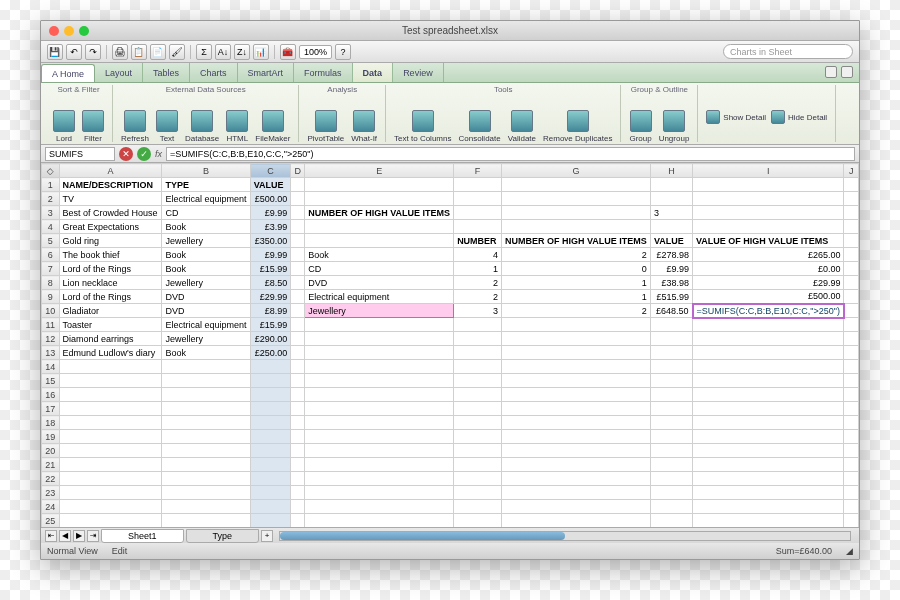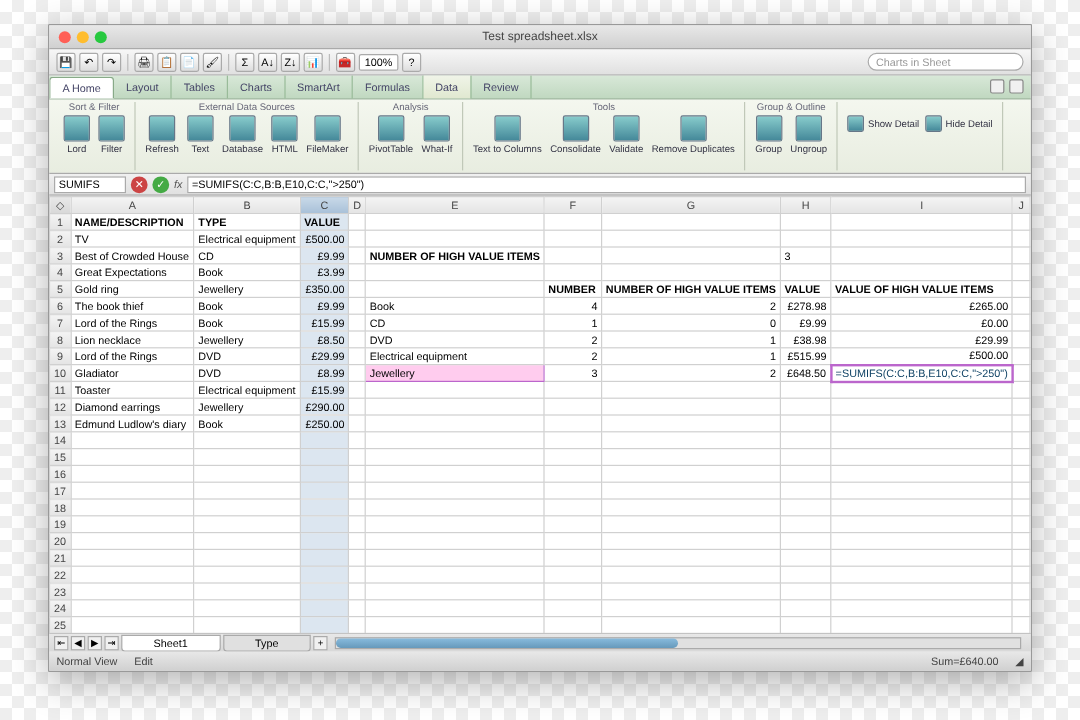--- a/index.html
+++ b/index.html
@@ -12,35 +12,35 @@
 .dr{background:#ff5f56}.dy{background:#ffbd2e}.dg{background:#27c93f}
 .title{position:absolute;left:50%;transform:translateX(-50%);color:#444;font-size:10px}
 .toolbar{height:22px;background:linear-gradient(#f7f7f7,#e0e0e0);border-bottom:1px solid #aaa;display:flex;align-items:center;padding:0 6px;gap:3px}
 .tbtn{width:16px;height:16px;background:linear-gradient(#fff,#ddd);border:1px solid #aaa;border-radius:2px;display:flex;align-items:center;justify-content:center;font-size:9px;cursor:pointer}
 .toolbar .sep{width:1px;height:14px;background:#bbb;margin:0 2px}
 .zoom{font-size:9px;padding:1px 4px;background:#fff;border:1px solid #aaa;border-radius:2px}
 .search{margin-left:auto;width:130px;height:15px;background:#fff;border:1px solid #aaa;border-radius:8px;padding:0 6px;font-size:9px;color:#999;display:flex;align-items:center}
 .tabs{height:20px;background:linear-gradient(#d8e8d8,#c0d8c0);display:flex;border-bottom:1px solid #8a8}
 .tab{padding:3px 10px;border-right:1px solid #9b9;font-size:9px;color:#446;cursor:pointer;display:flex;align-items:center}
 .tab.home{background:#fff;border:1px solid #8a8;border-bottom:none;border-radius:3px 3px 0 0;margin-top:1px}
-.tab.active{background:linear-gradient(#f0f4e8,#e0e8d0);font-weight:normal}
+.tab.active{background:linear-gradient(#f0f4e8,#e0e8d0);font-weight:bold}
 .tabs .sp{margin-left:auto;padding:3px 6px;display:flex;gap:4px}
 .gicon{width:12px;height:12px;border:1px solid #888;border-radius:2px;background:#f0f0f0}
 .ribbon{height:62px;background:linear-gradient(#f4f7ef,#e8ede0);border-bottom:1px solid #aaa;display:flex;padding:2px 4px}
 .rgroup{border-right:1px solid #c0c8b8;padding:0 6px;display:flex;flex-direction:column}
-.rgroup .glabel{font-size:8px;color:#667;text-align:center;margin-bottom:0}
+.rgroup .glabel{font-size:8px;color:#667;text-align:center;margin-bottom:14px}
 .rgroup .gbtns{display:flex;gap:3px;flex:1;align-items:flex-start}
 .rbtn{display:flex;flex-direction:column;align-items:center;gap:2px;padding:2px;cursor:pointer;border-radius:2px}
 .rbtn .ic{width:22px;height:22px;background:linear-gradient(#8cc,#489);border:1px solid #678;border-radius:2px}
 .rbtn .ic.sm{width:14px;height:14px}
 .rbtn .lbl{font-size:8px;color:#334}
 .rgroup.small .gbtns{gap:1px}
 .rgroup.small .rbtn{flex-direction:row;gap:3px}
 .fbar{height:18px;background:linear-gradient(#f0f0f0,#e0e0e0);border-bottom:1px solid #aaa;display:flex;align-items:center;padding:0 4px;gap:4px}
-.namebox{width:60px;height:14px;background:#fff;border:1px solid #aaa;font-size:9px;padding:0 3px;display:flex;align-items:center}
+.namebox{width:70px;height:14px;background:#fff;border:1px solid #aaa;font-size:9px;padding:0 3px;display:flex;align-items:center}
 .fxbtn{width:14px;height:14px;display:flex;align-items:center;justify-content:center;font-size:9px;border-radius:7px}
 .fxr{background:#c44;color:#fff}.fxg{background:#4a4;color:#fff}
 .fx{font-style:italic;font-size:9px;color:#555}
 .formula{flex:1;height:14px;background:#fff;border:1px solid #aaa;font-size:9px;padding:0 3px;display:flex;align-items:center}
 .grid{flex:1;background:#fff;overflow:auto;position:relative}
 table{border-collapse:collapse;width:100%}
 th,td{border:1px solid #d0d0d0;height:14px;font-size:9px;padding:0 3px;white-space:nowrap;overflow:hidden}
 th{background:linear-gradient(#f4f4f4,#e4e4e4);font-weight:normal;color:#444;text-align:center;position:sticky;top:0}
 th.corner{width:22px;background:linear-gradient(#e8e8e8,#d8d8d8)}
 td.rh{background:linear-gradient(#f4f4f4,#e4e4e4);text-align:center;color:#444;width:22px}

